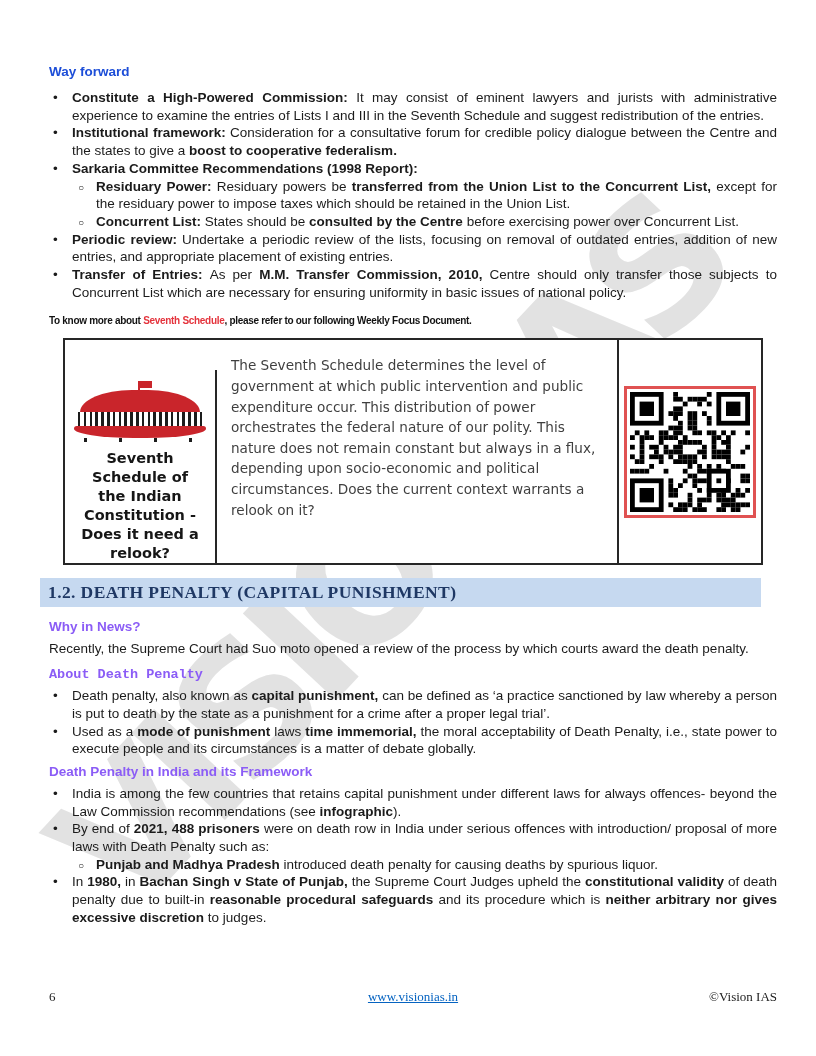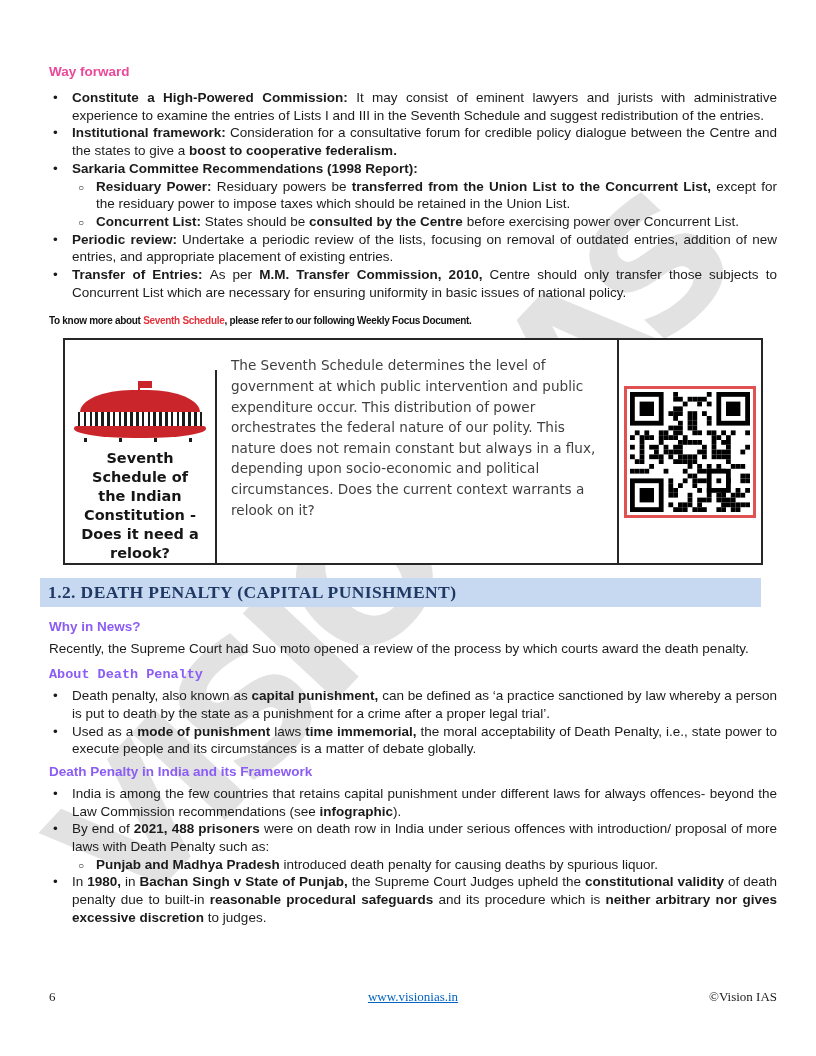--- a/index.html
+++ b/index.html
@@ -9,21 +9,21 @@
   }
   
   .watermark{
     position:absolute;left:-110px;top:435px;width:1000px;height:240px;line-height:240px;
     text-align:center;transform:rotate(-47deg);
     font-family:"DejaVu Sans",sans-serif;font-weight:bold;font-size:175px;letter-spacing:-14px;
     color:#e2e2e2;z-index:0;pointer-events:none;white-space:nowrap;
   }
   
   .content{position:relative;z-index:1;padding:64px 39px 0 49px;}
-  .minihead{font-weight:bold;color:#ec4899;margin:0 0 10px 0;}
+  .minihead{font-weight:bold;color:#1d4ed8;margin:0 0 10px 0;}
   .blist{margin:0;}
   .li{position:relative;padding-left:23px;text-align:justify;line-height:17.7px;}
   .li .mk{position:absolute;left:4px;top:0;}
   .li.l2{margin-left:24px;}
   .li.l2 .mk{left:5px;font-size:10px;top:1px;}
   
   .knowmore{
     margin:14px 0 0 0;text-align:left;font-weight:bold;font-size:10px;letter-spacing:-0.3px;
     white-space:nowrap;color:#121212;
   }

